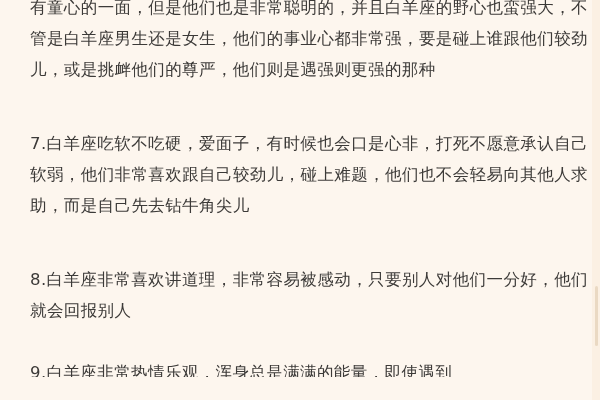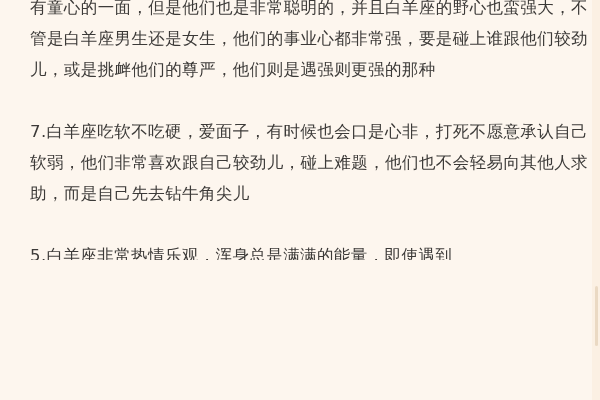--- a/index.html
+++ b/index.html
@@ -35,21 +35,21 @@
     line-height: 31px;
     letter-spacing: 0.4px;
     text-align: justify;
     text-justify: inter-ideograph;
     margin: 0;
   }
   .p-first {
     margin-top: -8px;
   }
   .p-gap {
-    margin-top: 31px;
+    margin-top: 43px;
   }
   .p-clip {
     margin-top: 31px;
     max-height: 20px;
     overflow: hidden;
   }
   
   .right-edge {
     position: absolute;
     right: 0;
@@ -69,19 +69,20 @@
   }
 </style>
 </head>
 <body>
 
 <div id="page">
 
   <div class="article">
     <p class="para p-first">有童心的一面，但是他们也是非常聪明的，并且白羊座的野心也蛮强大，不管是白羊座男生还是女生，他们的事业心都非常强，要是碰上谁跟他们较劲儿，或是挑衅他们的尊严，他们则是遇强则更强的那种</p>
     <p class="para p-gap">7.白羊座吃软不吃硬，爱面子，有时候也会口是心非，打死不愿意承认自己软弱，他们非常喜欢跟自己较劲儿，碰上难题，他们也不会轻易向其他人求助，而是自己先去钻牛角尖儿</p>
-    <p class="para p-clip">5.白羊座非常热情乐观，浑身总是满满的能量，即使遇到</p>
+    <p class="para p-gap">8.白羊座非常喜欢讲道理，非常容易被感动，只要别人对他们一分好，他们就会回报别人</p>
+    <p class="para p-clip">9.白羊座非常热情乐观，浑身总是满满的能量，即使遇到</p>
   </div>
 
   <div class="right-edge"></div>
   <div class="scroll-thumb"></div>
 
 </div>
 
 </body></html>

